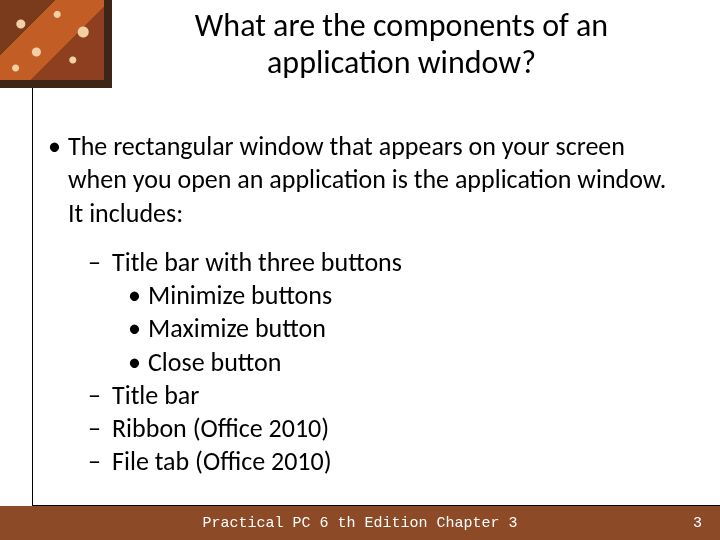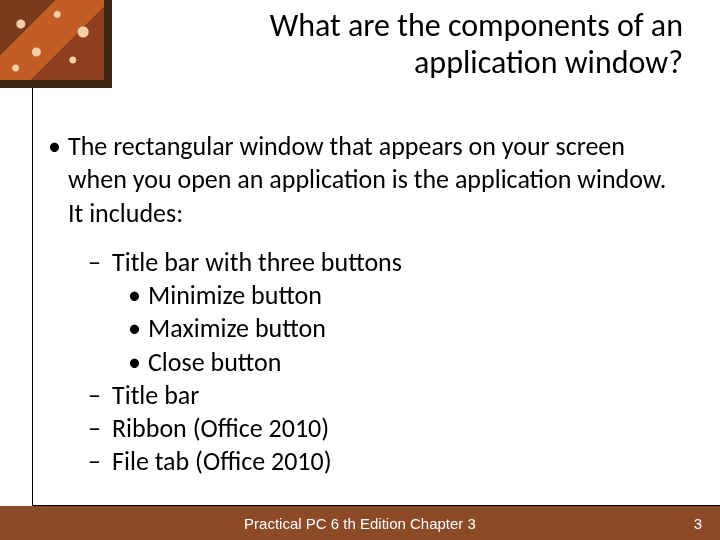--- a/index.html
+++ b/index.html
@@ -44,21 +44,21 @@
     width: 688px;
     height: 1px;
     background: #000;
   }
 
   .title {
     position: absolute;
     top: 8px;
     left: 120px;
     right: 37px;
-    text-align: right;
+    text-align: center;
     font-size: 32px;
     line-height: 1.15;
     font-weight: 400;
   }
 
   .content {
     position: absolute;
     top: 130px;
     left: 44px;
     right: 40px;
@@ -74,21 +74,21 @@
 
   ul.level3 { list-style: none; padding-left: 36px; }
   ul.level3 > li::before { content: "•"; position: absolute; margin-left: -20px; }
 
   .footer {
     position: absolute;
     left: 0; right: 0; bottom: 0;
     height: 34px;
     background: #8d4a26;
     color: #fff;
-    font-family: Liberation Sans, sans-serif;
+    font-family: Liberation Mono, monospace;
     font-size: 15px;
     display: flex;
     align-items: center;
   }
   .footer .ftext {
     position: absolute;
     left: 0; right: 0;
     text-align: center;
   }
   .footer .fpage {
@@ -106,21 +106,21 @@
 <h1 class="title">What are the components of an application window?</h1>
 
 <div class="content">
   <ul class="level1">
     <li>
       <span>The rectangular window that appears on your screen when you open an application is the application window.  It includes:</span>
       <ul class="level2">
         <li>
           <span>Title bar with three buttons</span>
           <ul class="level3">
-            <li>Minimize button</li>
+            <li>Minimize buttons</li>
             <li>Maximize button</li>
             <li>Close button</li>
           </ul>
         </li>
         <li>Title bar</li>
         <li>Ribbon (Office 2010)</li>
         <li>File tab (Office 2010)</li>
       </ul>
     </li>
   </ul>

